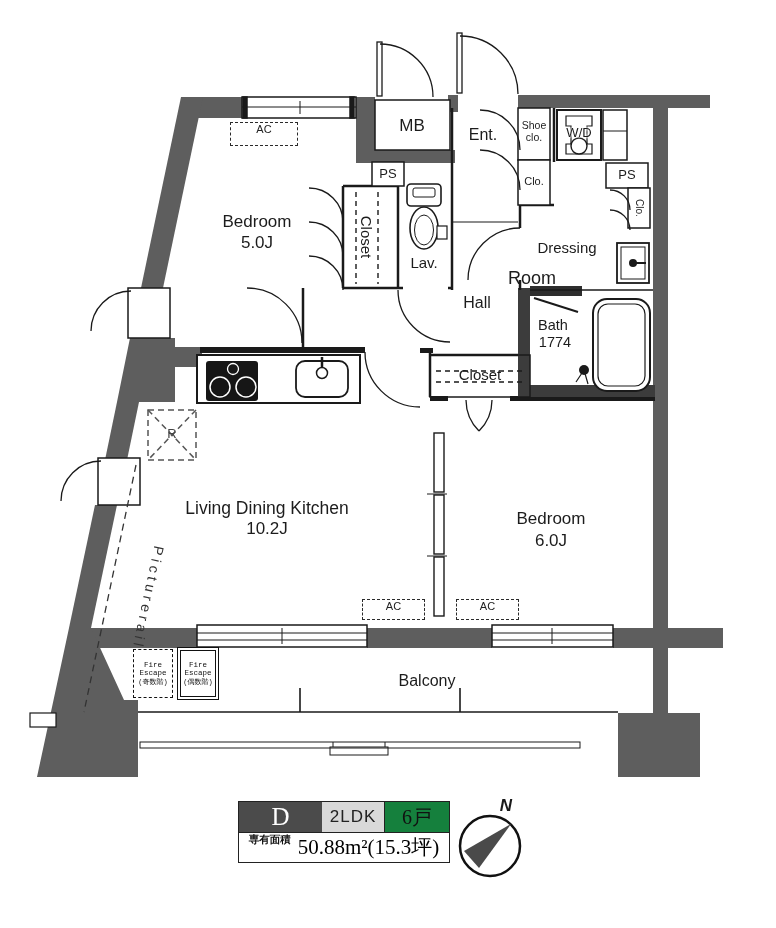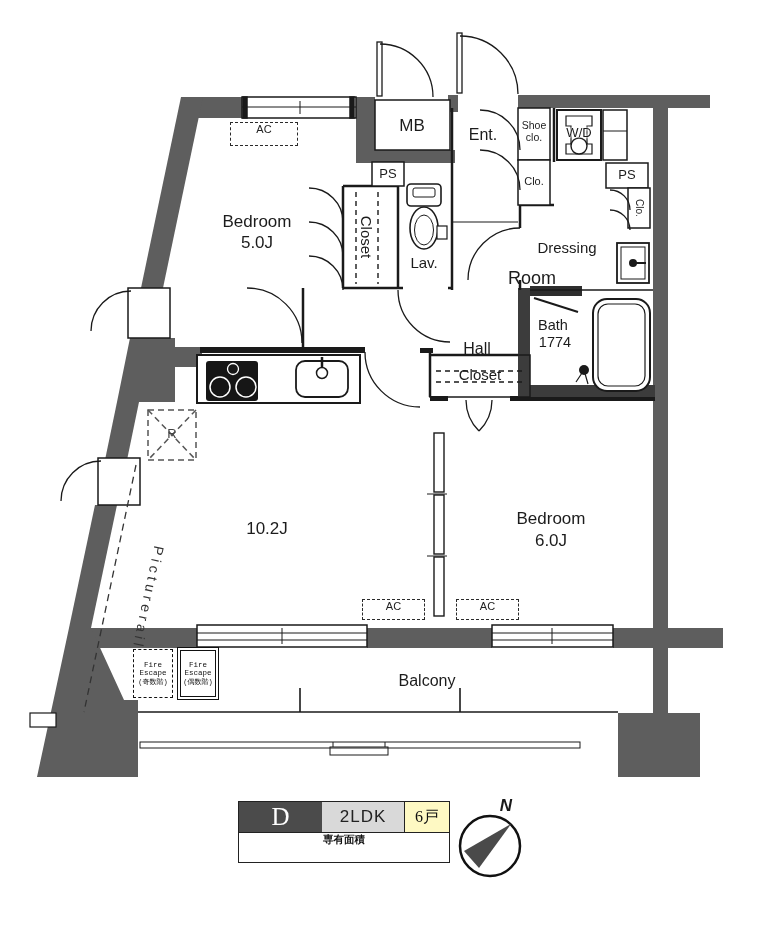--- a/index.html
+++ b/index.html
@@ -16,23 +16,23 @@
   .febox{position:absolute;display:flex;flex-direction:column;align-items:center;
          justify-content:center;font-size:7.5px;line-height:1.15;color:#111;text-align:center;font-family:Liberation Mono, monospace;}
   .fe-dashed{border:1.6px dashed #111;}
   .fe-solid{border:1.6px solid #111;outline:1.3px solid #111;outline-offset:2px;}
   .info{position:absolute;left:238px;top:801px;width:212px;height:62px;
         border:1.6px solid #222;box-sizing:border-box;background:#fff;}
   .info .row1{display:flex;height:30px;border-bottom:1px solid #222;}
   .cell{display:flex;align-items:center;justify-content:center;box-sizing:border-box;}
   .cell-d{width:83px;background:#4b4b4b;color:#fff;font-family:"Liberation Serif",serif;
           font-size:25px;}
-  .cell-layout{width:82px;background:#d9d9d9;color:#222;font-size:17px;letter-spacing:1px;}
-  .cell-count{flex:1;background:#fef9c3;color:#111;font-family:"Liberation Serif",serif;
-              font-size:16px;border-left:1px solid #222;}
+  .cell-layout{width:62px;background:#d9d9d9;color:#222;font-size:17px;letter-spacing:1px;}
+  .cell-count{flex:1;background:#15803d;color:#111;font-family:"Liberation Serif",serif;
+              font-size:20px;border-left:1px solid #222;}
   .info .row2{display:flex;align-items:flex-start;justify-content:center;height:30px;gap:7px;}
   .area-label{font-size:10.5px;font-weight:bold;color:#111;}
   .area-value{font-family:"Liberation Serif",serif;font-size:21px;color:#000;}
   .north{position:absolute;left:506px;top:806px;transform:translate(-50%,-50%);
          font-style:italic;font-weight:bold;font-size:17px;}
 </style>
 </head>
 <body>
 
 <div class="stage">
@@ -232,25 +232,26 @@
 
 <div class="lbl" style="left:534px;top:126px;font-size:10.5px;">Shoe</div>
 <div class="lbl" style="left:534px;top:138px;font-size:10.5px;">clo.</div>
 <div class="lbl" style="left:534px;top:182px;font-size:11px;">Clo.</div>
 <div class="lbl halo" style="left:579px;top:133px;font-size:13px;">W/D</div>
 <div class="lbl" style="left:627px;top:175px;font-size:13px;">PS</div>
 <div class="lbl v" style="left:639px;top:208px;font-size:10px;">Clo.</div>
 
 <div class="lbl" style="left:567px;top:248px;font-size:15px;">Dressing</div>
 <div class="lbl" style="left:532px;top:266px;font-size:18px;margin-top:12px;">Room</div>
-<div class="lbl" style="left:477px;top:303px;font-size:16px;margin-top:46px;">Hall</div>
+<div class="lbl" style="left:477px;top:303px;font-size:16px;">Hall</div>
 <div class="lbl" style="left:553px;top:326px;font-size:14.5px;">Bath</div>
 <div class="lbl" style="left:555px;top:343px;font-size:14.5px;">1774</div>
 <div class="lbl" style="left:480px;top:375px;font-size:15px;">Closet</div>
 
+<div class="lbl" style="left:267px;top:508px;font-size:17.5px;">Living Dining Kitchen</div>
 <div class="lbl" style="left:267px;top:529px;font-size:17px;">10.2J</div>
 <div class="lbl" style="left:551px;top:519px;font-size:17px;">Bedroom</div>
 <div class="lbl" style="left:551px;top:541px;font-size:17px;text-align:right;">6.0J</div>
 <div class="lbl" style="left:413px;top:681px;font-size:16px;margin-left:14px;">Balcony</div>
 
 <div class="lbl rail" style="left:148px;top:598px;font-size:14px;color:#333;">Picturerail</div>
 <div class="lbl" style="left:172px;top:434px;font-size:13px;color:#444;">R</div>
 
 <div class="acbox" style="left:230px;top:122px;width:66px;height:22px;">
   <span>AC</span>
@@ -274,18 +275,19 @@
 </div>
 
 <div class="info">
   <div class="row1">
     <div class="cell cell-d">D</div>
     <div class="cell cell-layout">2LDK</div>
     <div class="cell cell-count">6戸</div>
   </div>
   <div class="row2">
     <span class="area-label">専有面積</span>
+    <span class="area-value">50.88m²(15.3坪)</span>
   </div>
 </div>
 
 <div class="north">N</div>
 
 </div>
 
 </body></html>

